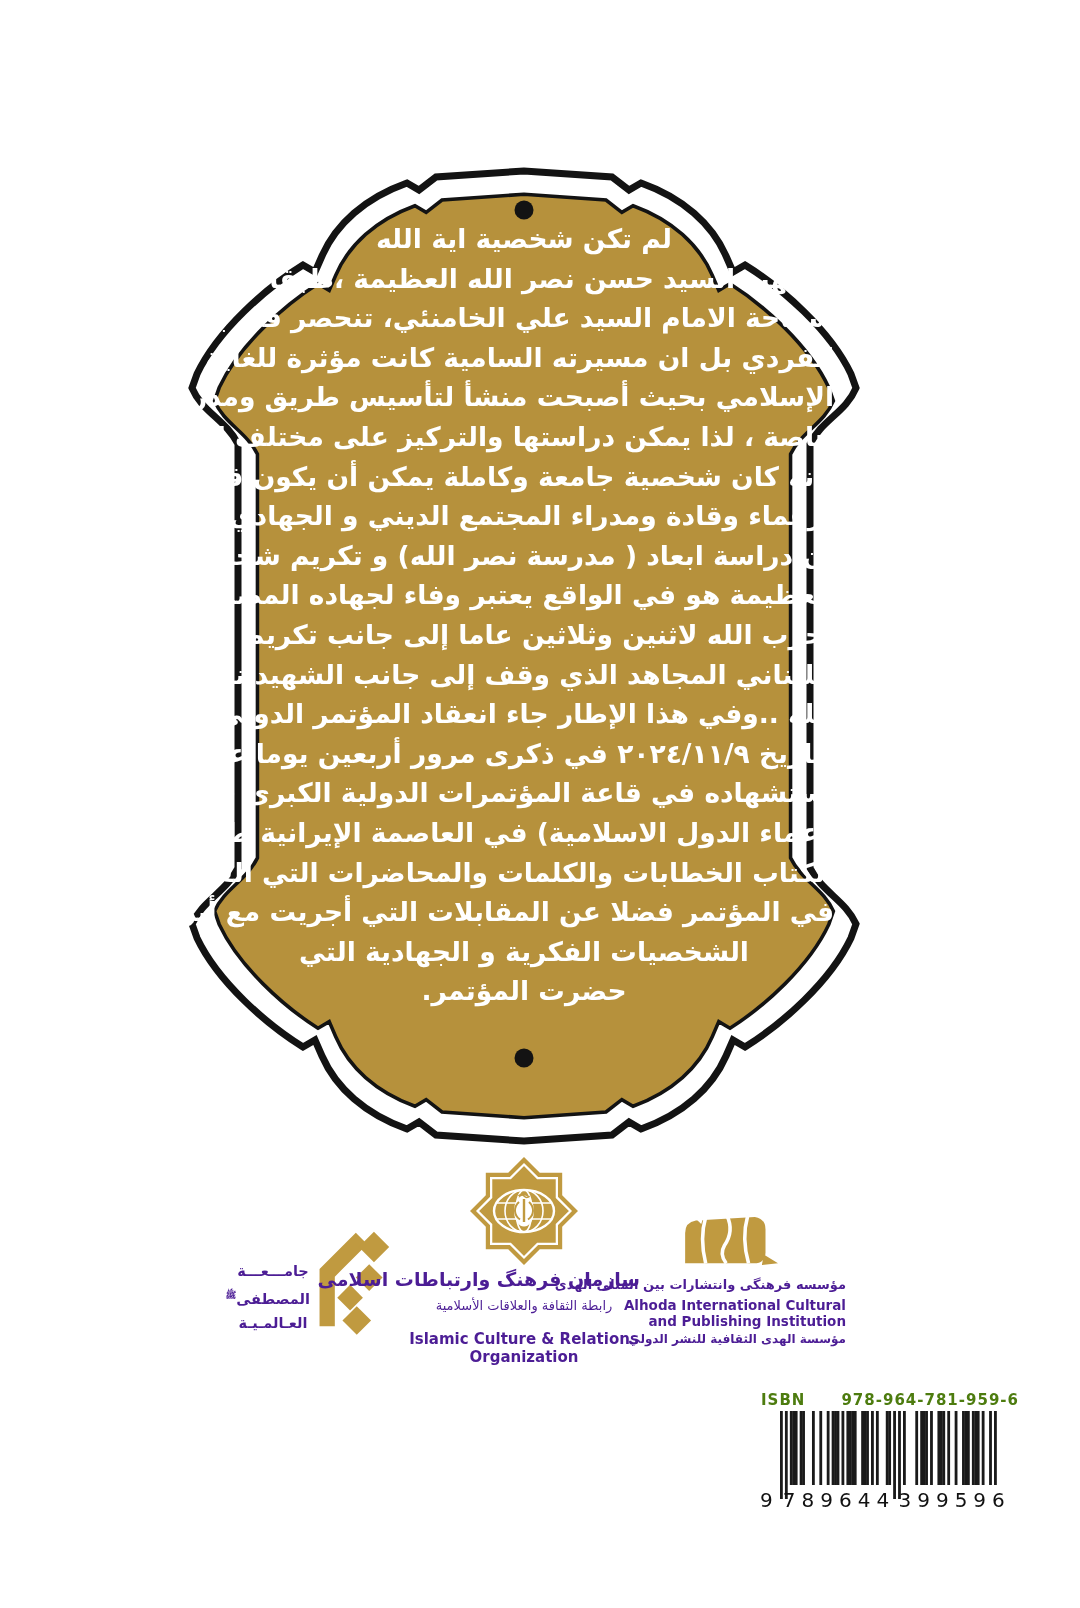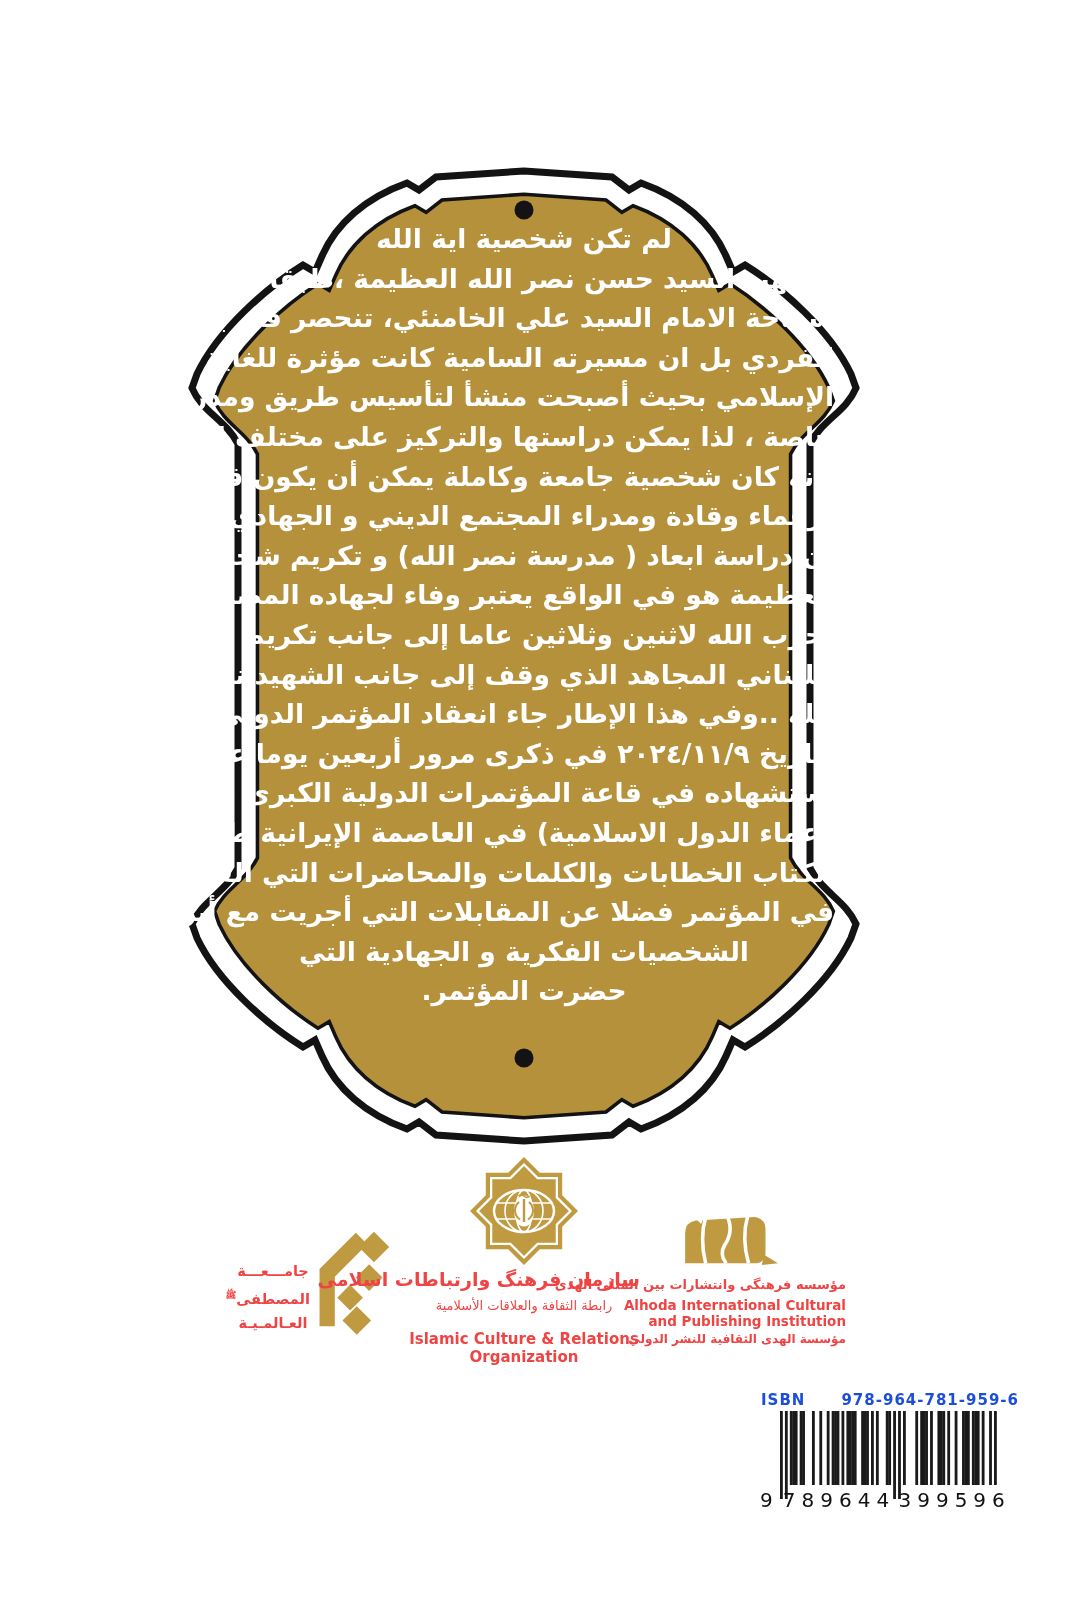--- a/index.html
+++ b/index.html
@@ -10,39 +10,39 @@
   .abs{position:absolute;}
   
   #medallion-text{
     position:absolute;left:214px;top:219px;width:620px;
     direction:rtl;text-align:center;color:#ffffff;
     font-weight:bold;font-size:26.5px;line-height:39.6px;
     letter-spacing:0px;
   }
   #medallion-text .tline{white-space:nowrap;}
   
-  .gold{color:#ef4444;}
+  .gold{color:#4c1d95;}
   #mustafa-logo{left:236px;top:1221px;width:162px;display:flex;align-items:flex-start;}
   #mustafa-text{
     width:74px;margin-top:38px;direction:rtl;text-align:center;
     font-weight:bold;font-size:14.5px;line-height:24px;white-space:nowrap;
   }
   #mustafa-text .hon{font-size:9px;vertical-align:super;}
   #icro-logo{left:408px;top:1155px;width:232px;text-align:center;}
   .icro-fa{font-size:19px;font-weight:bold;margin-top:1px;direction:rtl;white-space:nowrap;}
   .icro-ar{font-size:13px;margin-top:8px;direction:rtl;white-space:nowrap;}
   .icro-en{font-size:15px;font-weight:bold;line-height:18px;margin-top:17px;}
   #alhoda-logo{left:610px;top:1210px;width:236px;text-align:right;}
   .alhoda-fa{font-size:13px;font-weight:bold;margin-top:5px;direction:rtl;white-space:nowrap;}
   .alhoda-en{font-size:13.5px;font-weight:bold;line-height:16px;margin-top:5px;}
   .alhoda-ar{font-size:12px;font-weight:bold;margin-top:3px;direction:rtl;}
   
   #isbn-block{left:756px;top:1391px;width:266px;}
   #isbn-line{display:flex;justify-content:space-between;align-items:baseline;
-    font-size:15px;font-weight:bold;color:#1d4ed8;padding:0 3px 0 5px;letter-spacing:1px;}
+    font-size:15px;font-weight:bold;color:#4d7c0f;padding:0 3px 0 5px;letter-spacing:1px;}
 </style>
 </head>
 <body>
 
 <svg class="abs" style="left:0;top:0" width="1080" height="1608" viewBox="0 0 1080 1608">
 
   <path d="M 524 171
        L 436 177 L 419 190 L 407 183
        C 365 198 336 224 322 256
        L 315 272 L 303 265

